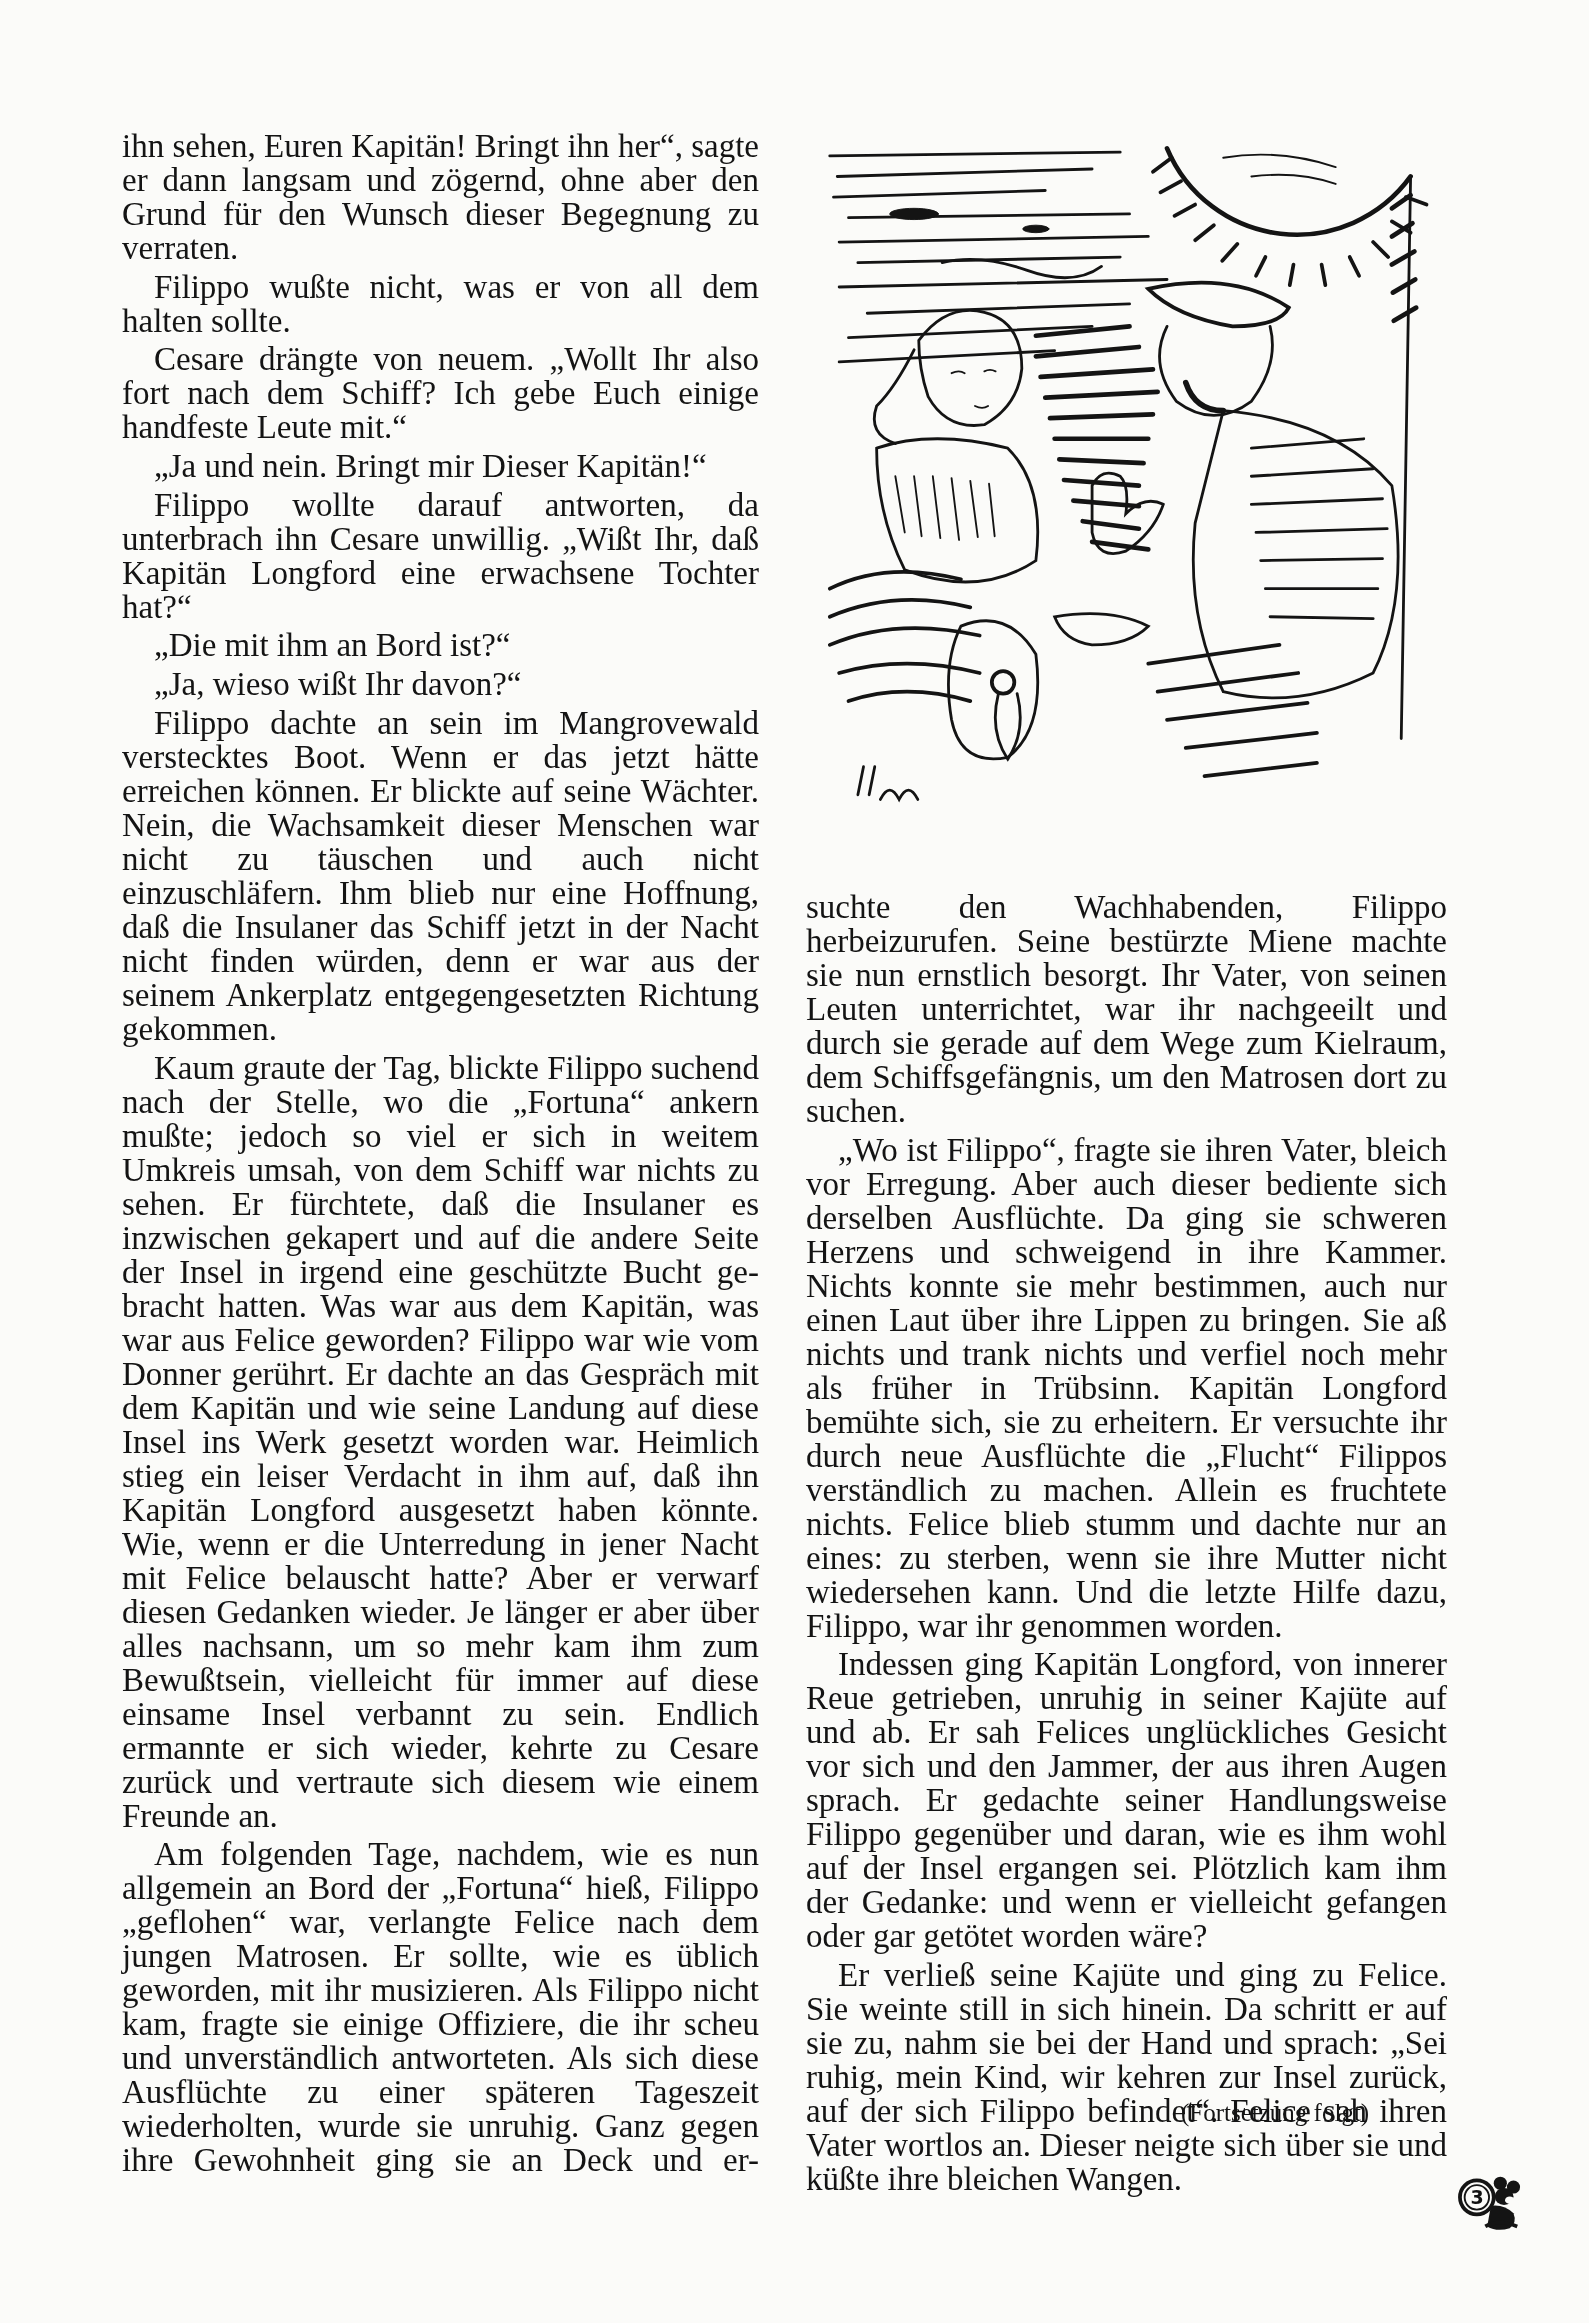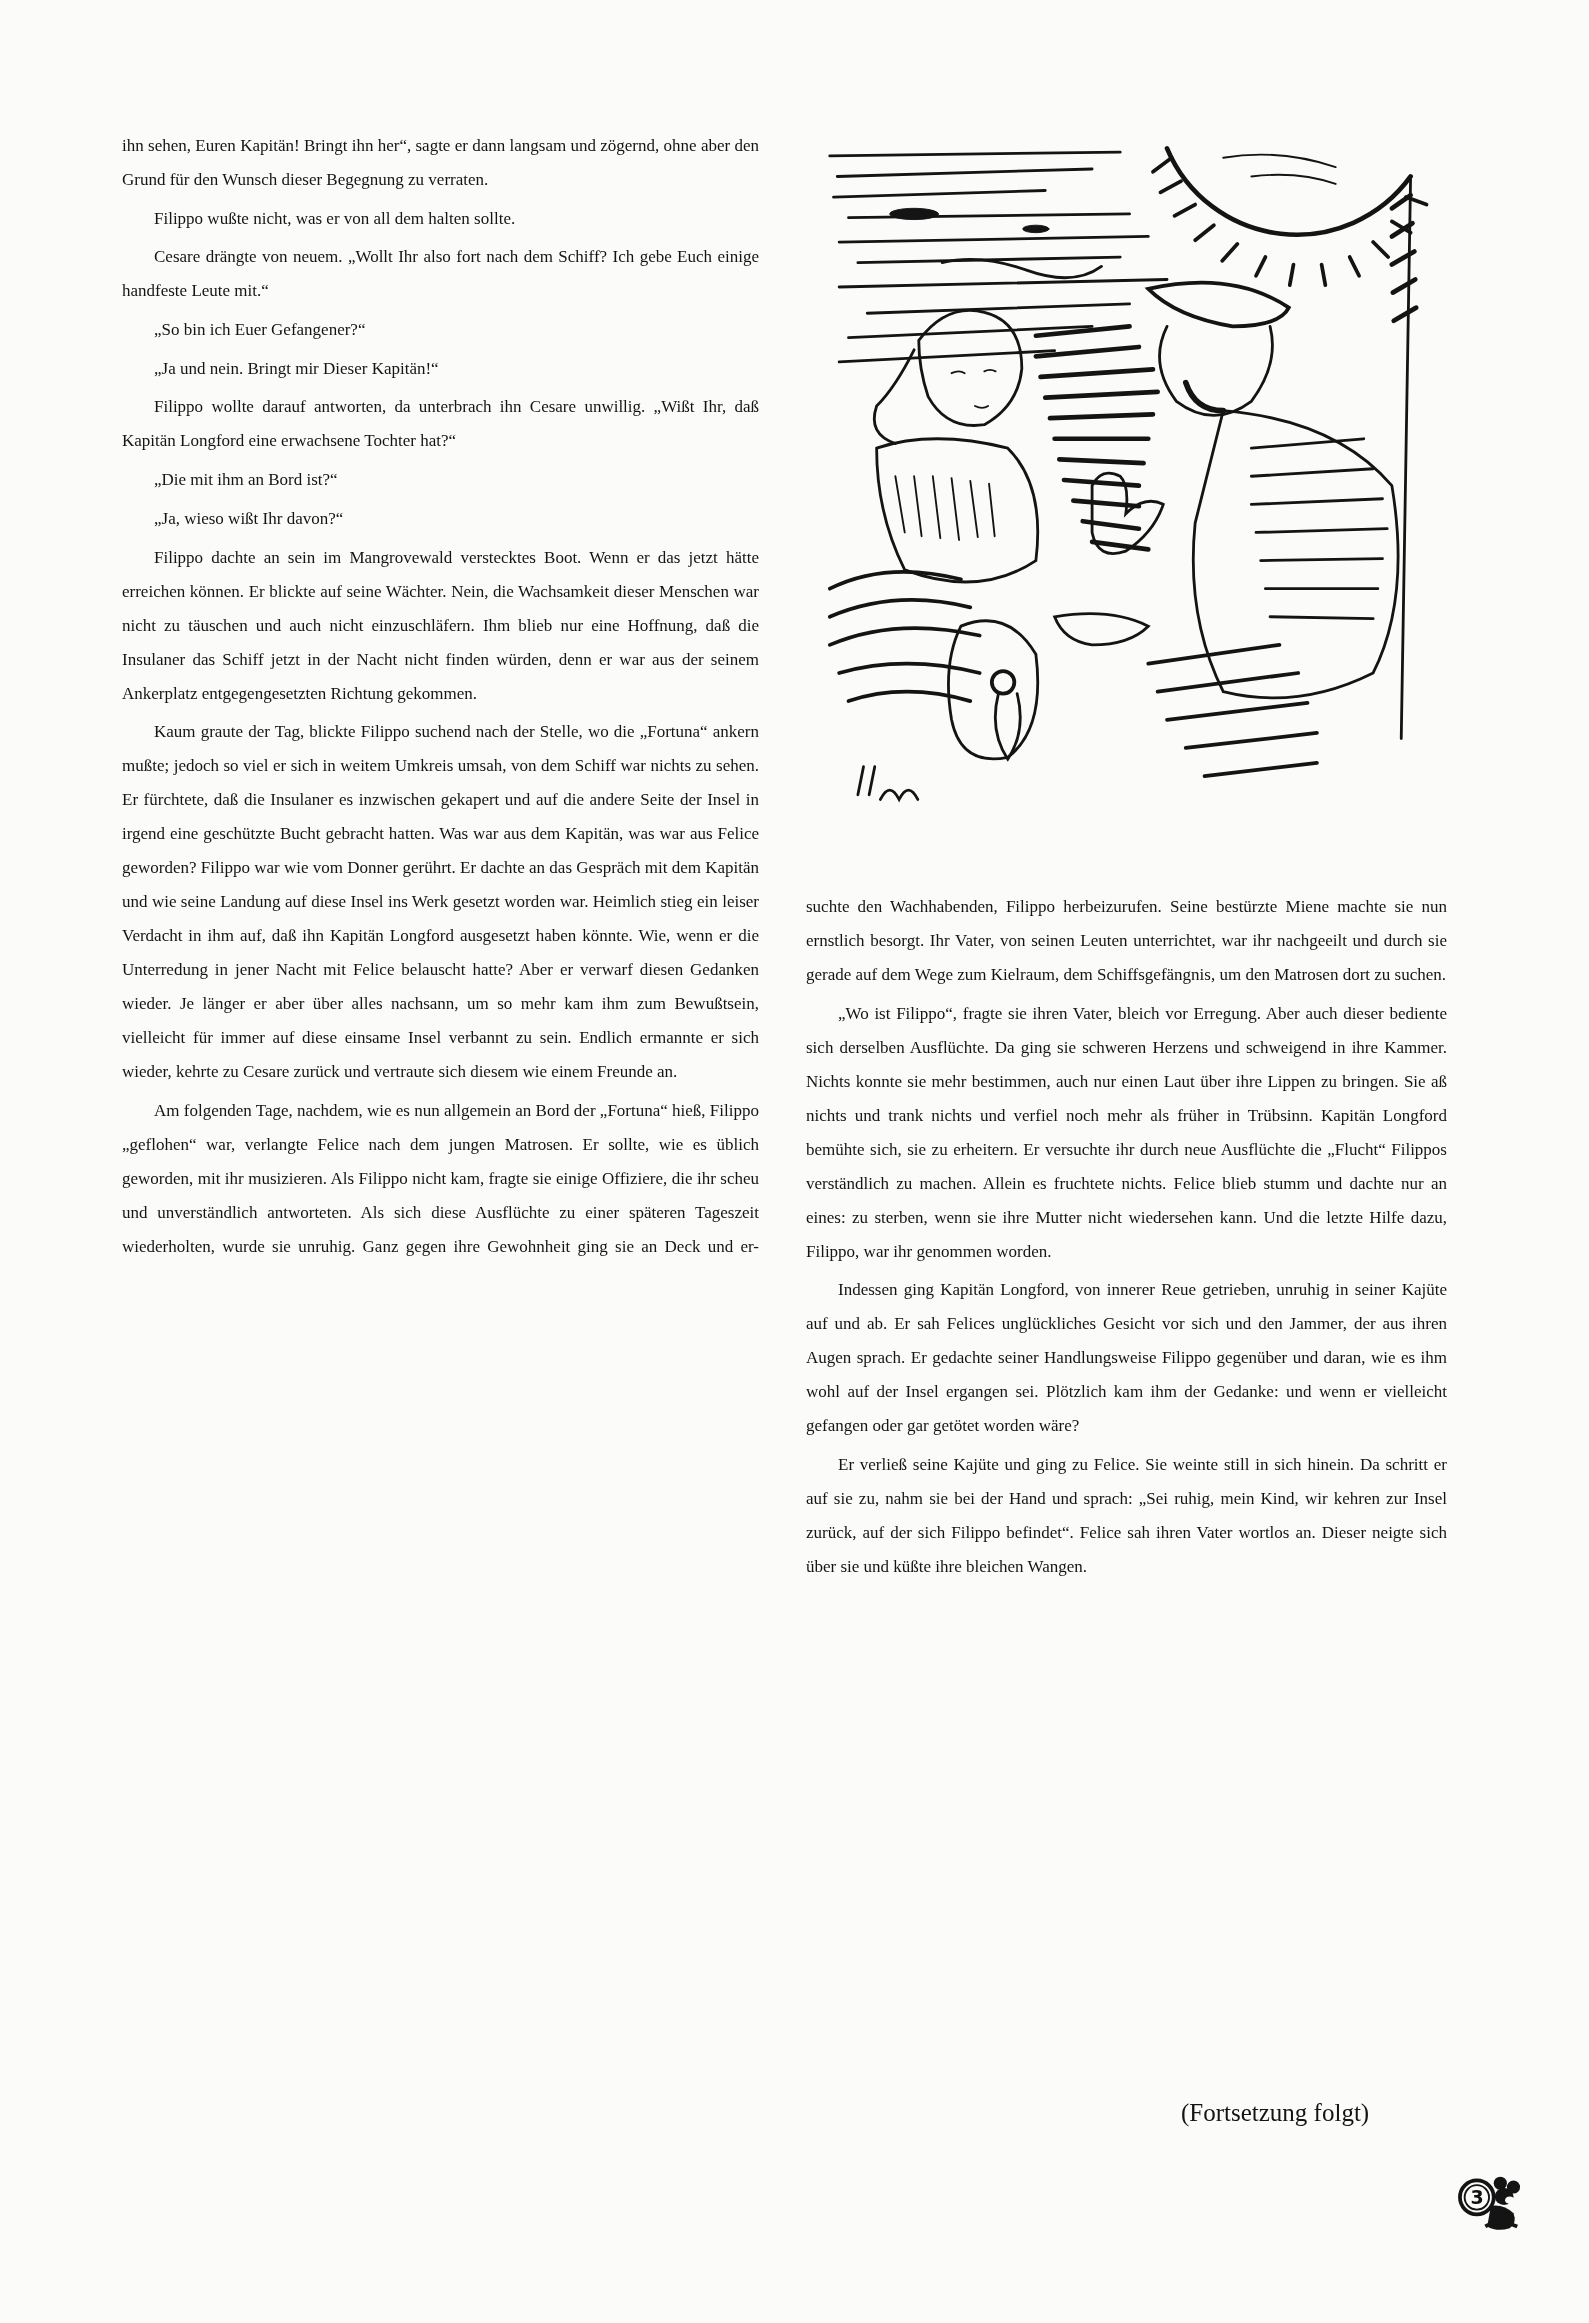--- a/index.html
+++ b/index.html
@@ -6,21 +6,21 @@
   body {
     width: 1589px; height: 2324px;
     background: #fbfbf9;
     position: relative;
     overflow: hidden;
     font-family: "Liberation Serif", "DejaVu Serif", serif;
     color: #141414;
   }
   .col {
     position: absolute;
-    font-size: 17px;
+    font-size: 33px;
     line-height: 34px;
     text-align: justify;
     hyphens: manual;
   }
   .col-left { left: 122px; top: 129px; width: 637px; }
   .col-right { left: 806px; top: 890px; width: 641px; }
   .para { margin: 0 0 4.7px 0; text-indent: 32px; }
   .para.noindent { text-indent: 0; }
   .para.last-line-justify { text-align-last: justify; }
   .illustration {
@@ -56,21 +56,20 @@
 </style>
 </head>
 <body>
 
 <main>
 
   <section class="col col-left">
     <p class="para noindent">ihn sehen, Euren Kapitän! Bringt ihn her“, sagte er dann langsam und zögernd, ohne aber den Grund für den Wunsch dieser Begegnung zu verraten.</p>
     <p class="para">Filippo wußte nicht, was er von all dem halten sollte.</p>
     <p class="para">Cesare drängte von neuem. „Wollt Ihr also fort nach dem Schiff? Ich gebe Euch einige handfeste Leute mit.“</p>
-    <p class="para">„So bin ich Euer Gefangener?“</p>
     <p class="para">„Ja und nein. Bringt mir Dieser Kapitän!“</p>
     <p class="para">Filippo wollte darauf antworten, da unterbrach ihn Cesare unwillig. „Wißt Ihr, daß Kapitän Longford eine erwachsene Tochter hat?“</p>
     <p class="para">„Die mit ihm an Bord ist?“</p>
     <p class="para">„Ja, wieso wißt Ihr davon?“</p>
     <p class="para">Filippo dachte an sein im Mangrovewald versteck­tes Boot. Wenn er das jetzt hätte erreichen können. Er blickte auf seine Wächter. Nein, die Wachsamkeit dieser Menschen war nicht zu täu­schen und auch nicht einzuschläfern. Ihm blieb nur eine Hoffnung, daß die Insulaner das Schiff jetzt in der Nacht nicht finden würden, denn er war aus der seinem Ankerplatz entgegengesetzten Richtung ge­kommen.</p>
     <p class="para">Kaum graute der Tag, blickte Filippo suchend nach der Stelle, wo die „Fortuna“ ankern mußte; jedoch so viel er sich in weitem Umkreis umsah, von dem Schiff war nichts zu sehen. Er fürchtete, daß die Insulaner es inzwischen gekapert und auf die andere Seite der Insel in irgend eine geschützte Bucht ge­bracht hatten. Was war aus dem Kapitän, was war aus Felice geworden? Filippo war wie vom Donner gerührt. Er dachte an das Gespräch mit dem Kapitän und wie seine Landung auf diese Insel ins Werk ge­setzt worden war. Heimlich stieg ein leiser Verdacht in ihm auf, daß ihn Kapitän Longford ausgesetzt haben könnte. Wie, wenn er die Unterredung in jener Nacht mit Felice belauscht hatte? Aber er ver­warf diesen Gedanken wieder. Je länger er aber über alles nachsann, um so mehr kam ihm zum Bewußtsein, vielleicht für immer auf diese einsame Insel ver­bannt zu sein. Endlich ermannte er sich wieder, kehrte zu Cesare zurück und vertraute sich diesem wie einem Freunde an.</p>
     <p class="para last-line-justify">Am folgenden Tage, nachdem, wie es nun all­gemein an Bord der „Fortuna“ hieß, Filippo „geflo­hen“ war, verlangte Felice nach dem jungen Matro­sen. Er sollte, wie es üblich geworden, mit ihr musi­zieren. Als Filippo nicht kam, fragte sie einige Offiziere, die ihr scheu und unverständlich antwor­teten. Als sich diese Ausflüchte zu einer späteren Tageszeit wiederholten, wurde sie unruhig. Ganz gegen ihre Gewohnheit ging sie an Deck und er-</p>
   </section>
 
   <figure class="illustration" style="margin:0">

